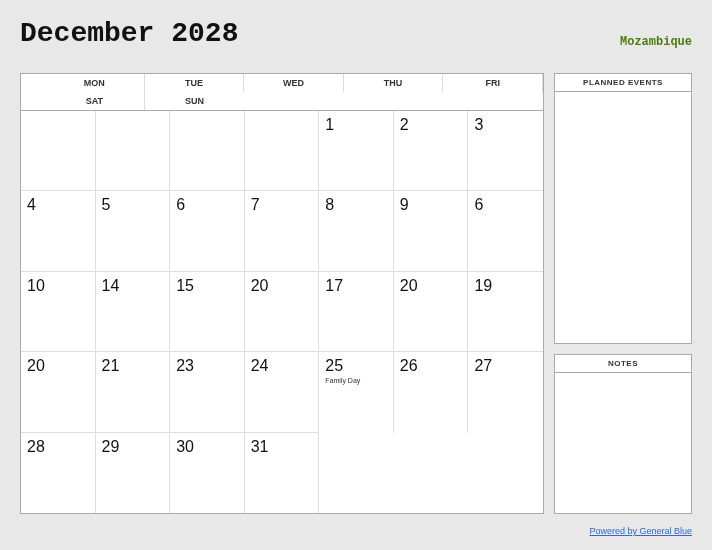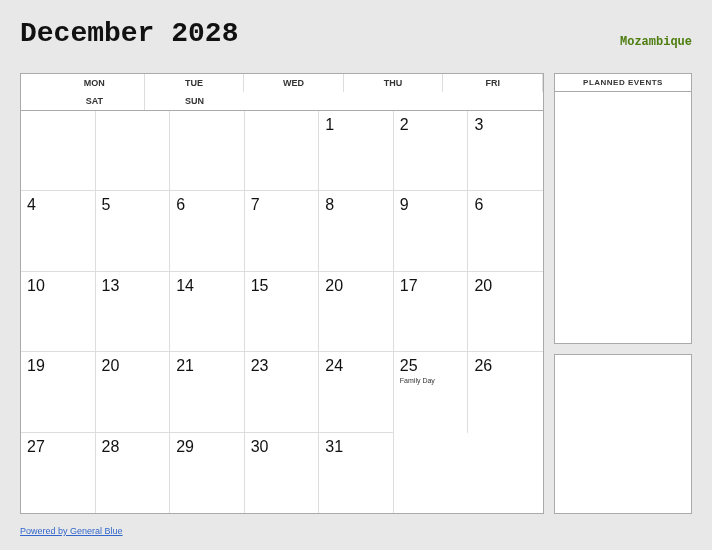--- a/index.html
+++ b/index.html
@@ -116,20 +116,21 @@
       flex: 1;
     }
     .planned-events-box {
       flex: 1;
     }
     .notes-box {
       flex: 0 0 auto;
       height: 160px;
     }
     .footer {
+      text-align: right;
       margin-top: 6px;
     }
     .footer a {
       font-size: 9px;
       color: #3366cc;
       text-decoration: underline;
     }
   </style>
 </head>
 <body>
@@ -186,23 +187,20 @@
           <div class="day-number">9</div>
         </div>
         <div class="day-cell">
           <div class="day-number">6</div>
         </div>
 
         <div class="day-cell">
           <div class="day-number">10</div>
         </div>
         <div class="day-cell">
-          <div class="day-number">13</div>
-        </div>
-        <div class="day-cell">
           <div class="day-number">14</div>
         </div>
         <div class="day-cell">
           <div class="day-number">15</div>
         </div>
         <div class="day-cell">
           <div class="day-number">20</div>
         </div>
         <div class="day-cell">
           <div class="day-number">17</div>
@@ -251,20 +249,21 @@
         </div>
       </div>
     </div>
 
     <div class="side-panel">
       <div class="side-box planned-events-box">
         <div class="side-box-header">PLANNED EVENTS</div>
         <div class="side-box-content"></div>
       </div>
       <div class="side-box notes-box">
+        <div class="side-box-header">NOTES</div>
         <div class="side-box-content"></div>
       </div>
     </div>
   </div>
 
   <div class="footer">
     <a href="#">Powered by General Blue</a>
   </div>
 </div>
 

